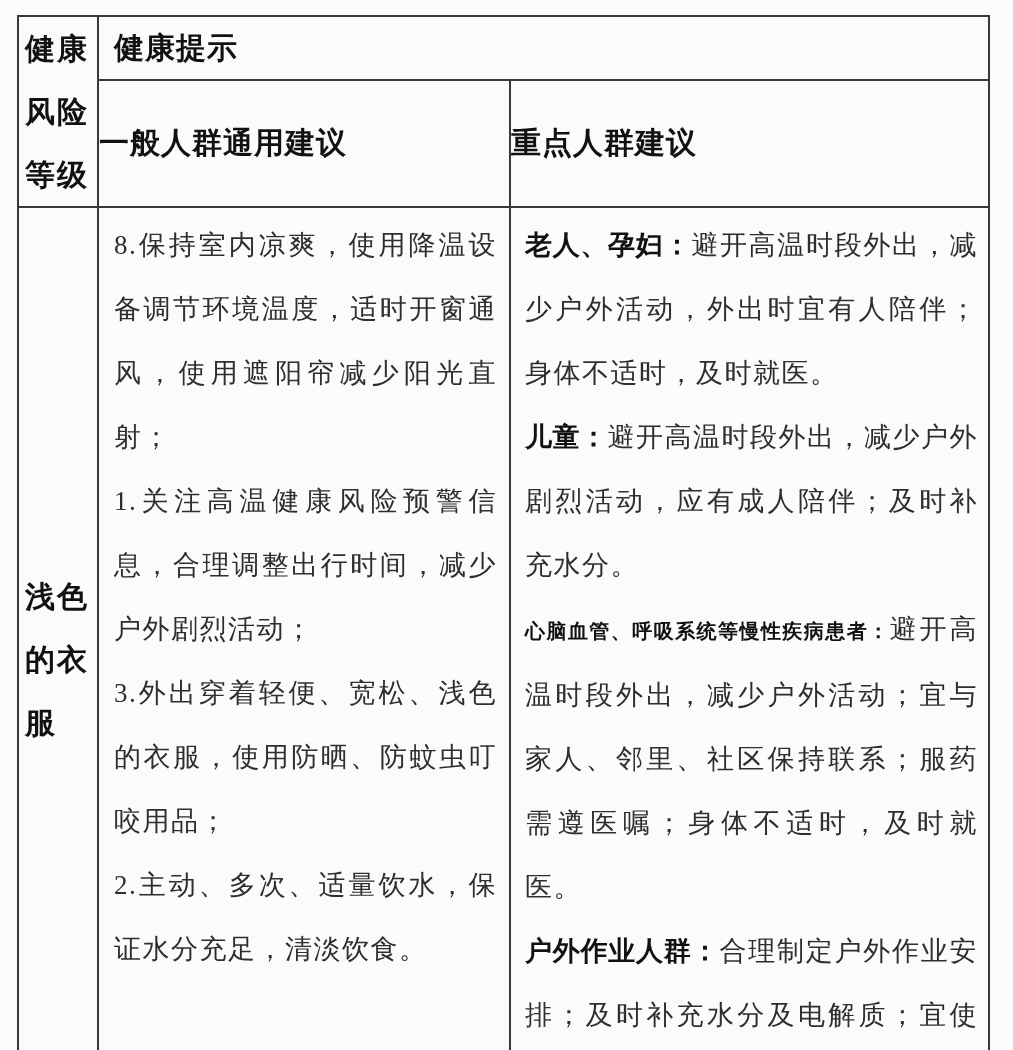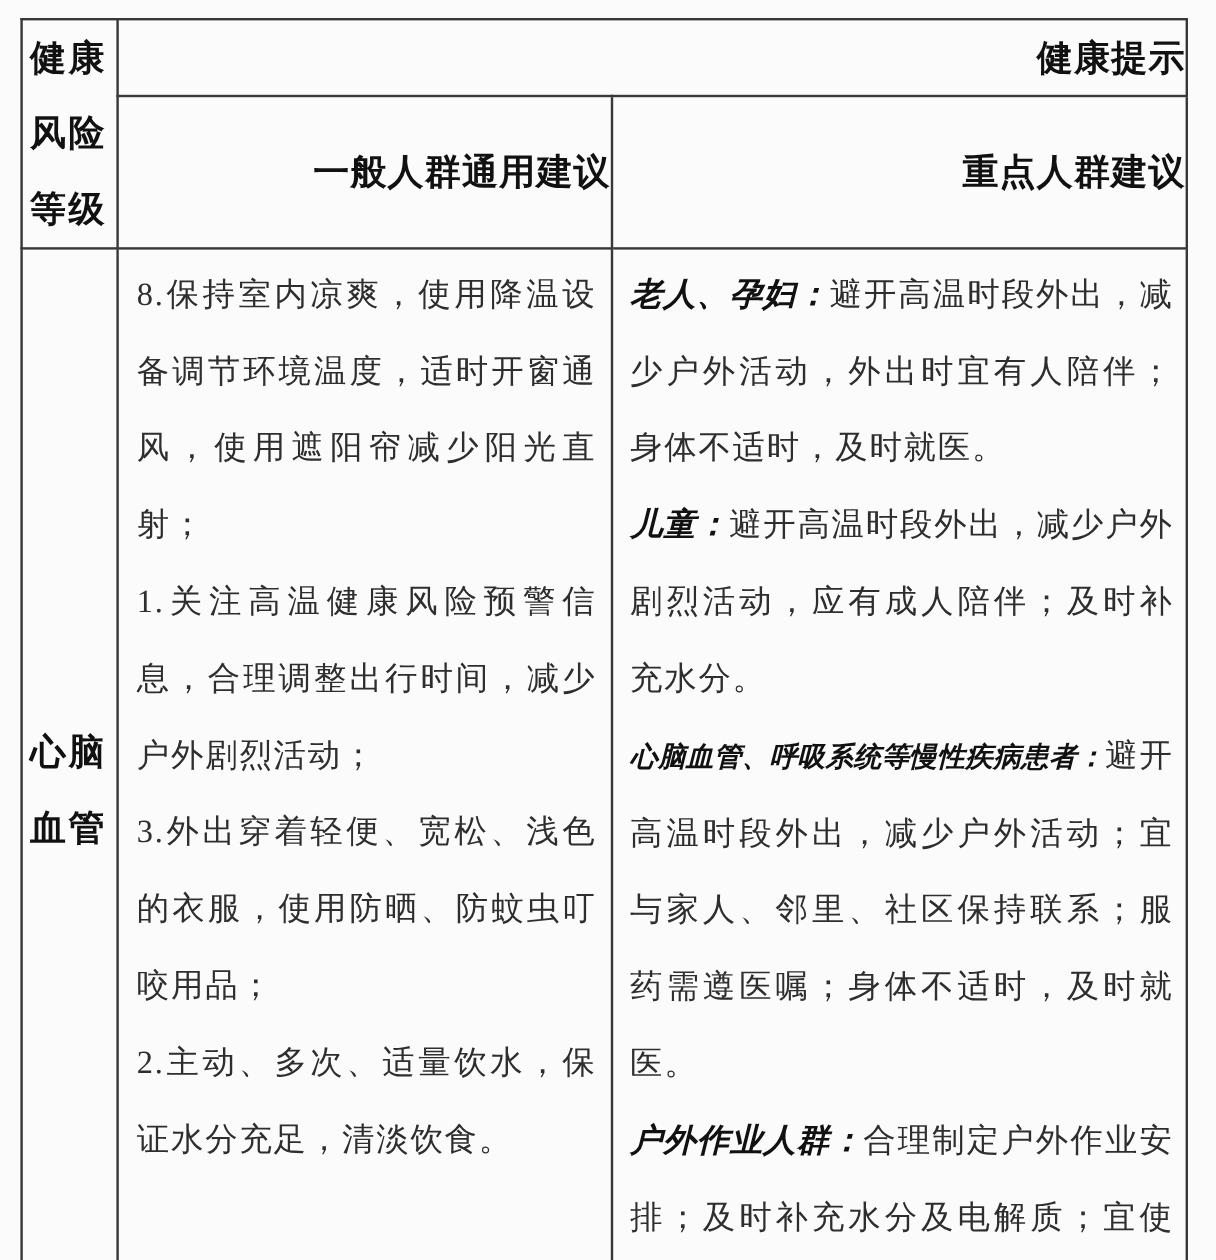--- a/index.html
+++ b/index.html
@@ -19,21 +19,20 @@
     border-collapse: collapse;
     table-layout: fixed;
     background: transparent;
   }
   col.c1 { width: 80px; }
   col.c2 { width: 412px; }
   col.c3 { width: 479px; }
   td {
     border: 2px solid #383838;
     vertical-align: top;
-    text-align: right;
   }
 
   
   .hdr {
     font-family: "Liberation Sans", "DejaVu Sans", sans-serif;
     font-weight: bold;
     font-size: 30px;
     color: #111111;
     letter-spacing: 1px;
   }
@@ -61,24 +60,23 @@
     text-justify: inter-character;
   }
   td.body-cell.right { padding: 5px 10px 0 14px; }
   td.body-cell p { margin: 0; }
 
   .grp {
     font-family: "Liberation Sans", "DejaVu Sans", sans-serif;
     font-weight: bold;
     color: #111111;
     letter-spacing: 0.5px;
-    font-style: italic;
   }
   
-  p.kp-2 .grp { font-size: 23px; letter-spacing: 0; }
+  p.kp-2 .grp { font-size: 20px; letter-spacing: 0; }
 </style>
 </head>
 <body>
 
 <div class="page">
   <table class="health-table">
     <colgroup>
         <col class="c1">
         <col class="c2">
         <col class="c3">
@@ -95,21 +93,21 @@
       <tr>
         <td class="hdr sub-hdr">
           <span>一般人群通用建议</span>
         </td>
         <td class="hdr sub-hdr">
           <span>重点人群建议</span>
         </td>
       </tr>
       <tr>
         <td class="hdr risk-cell">
-          <div class="stack">心脑血管</div>
+          <div class="stack">浅色的衣服</div>
         </td>
         <td class="body-cell">
           <p>8.保持室内凉爽，使用降温设备调节环境温度，适时开窗通风，使用遮阳帘减少阳光直射；</p>
           <p>1.关注高温健康风险预警信息，合理调整出行时间，减少户外剧烈活动；</p>
           <p>3.外出穿着轻便、宽松、浅色的衣服，使用防晒、防蚊虫叮咬用品；</p>
           <p>2.主动、多次、适量饮水，保证水分充足，清淡饮食。</p>
         </td>
         <td class="body-cell right">
           <p class="kp-0"><span class="grp">老人、孕妇：</span><span>避开高温时段外出，减少户外活动，外出时宜有人陪伴；身体不适时，及时就医。</span></p>
           <p class="kp-1"><span class="grp">儿童：</span><span>避开高温时段外出，减少户外剧烈活动，应有成人陪伴；及时补充水分。</span></p>

